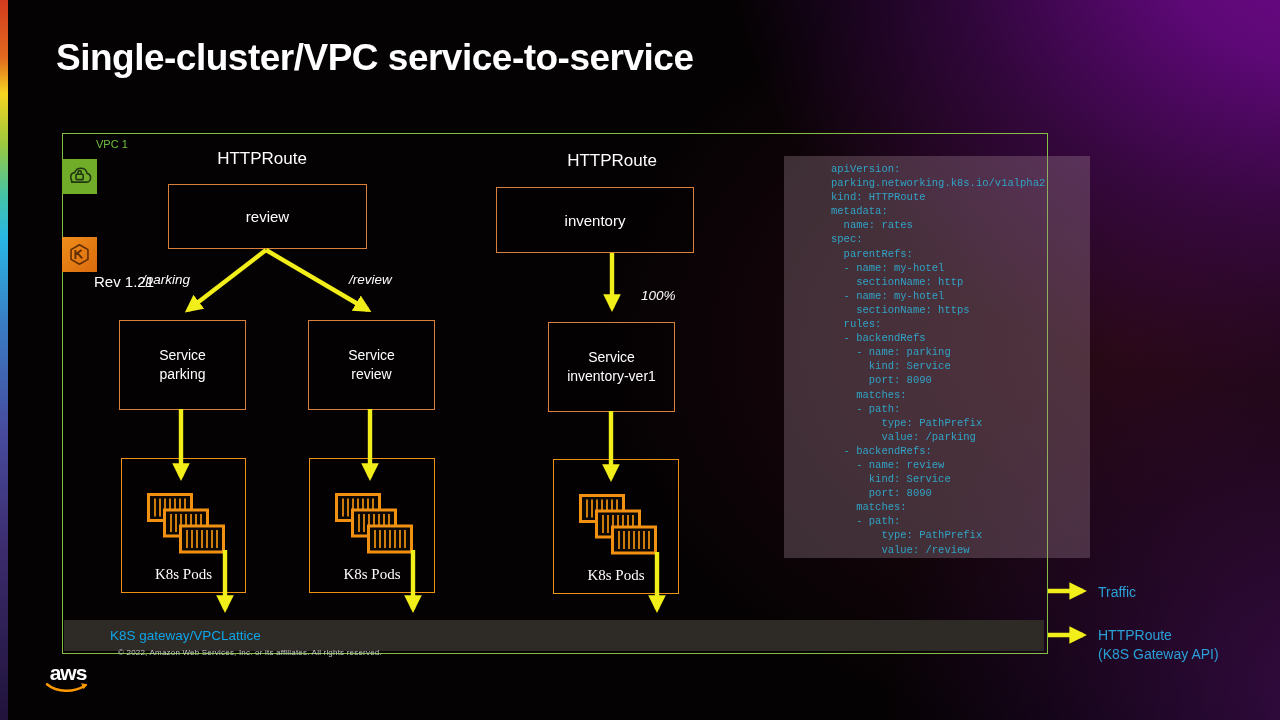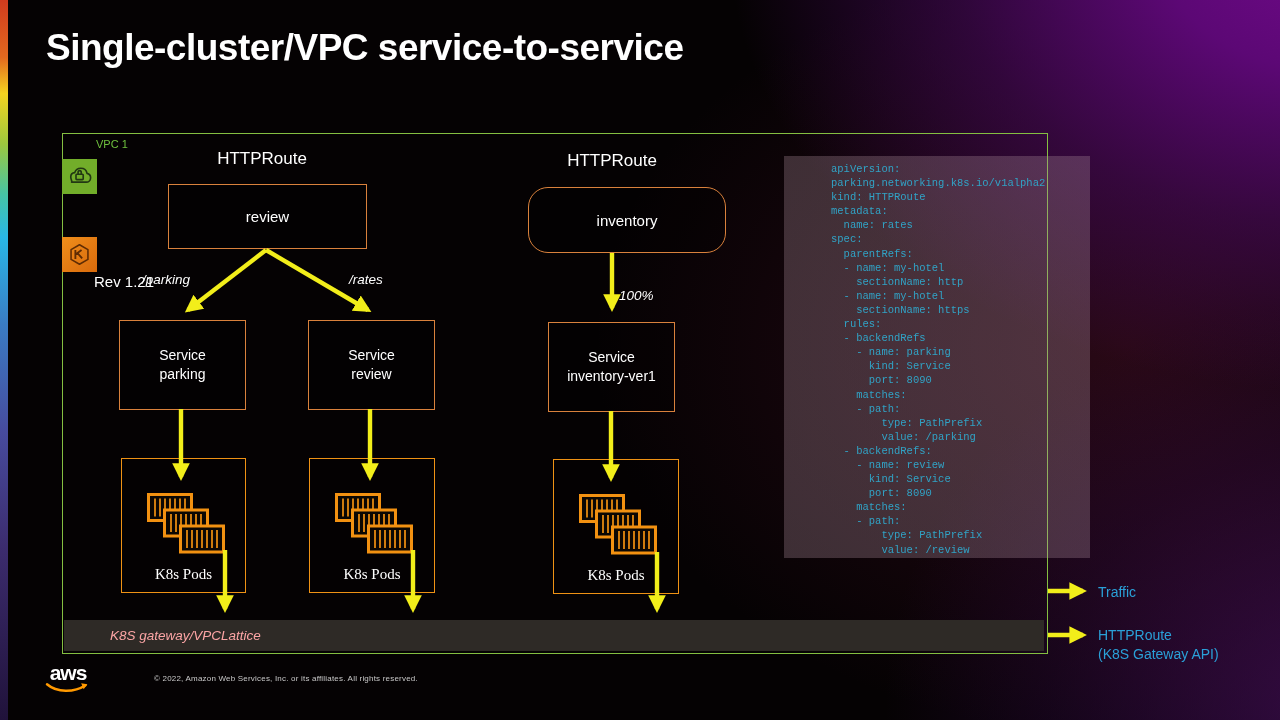--- a/index.html
+++ b/index.html
@@ -22,53 +22,53 @@
   .vpc-label{left:96px;top:138px;font-size:11px;color:#6fc13e;}
   .rev-label{left:62px;top:273px;font-size:15px;color:#fff;padding-left:32px;}
   .sq-icon{width:35px;height:35px;}
   .icon-vpc{left:62px;top:159px;background:#72ad2a;}
   .icon-eks{left:62px;top:237px;background:linear-gradient(135deg,#ef8e1b,#d96a0c);}
   .hdr{font-size:17px;color:#fff;text-align:center;width:170px;}
   .hdr-left{left:177px;top:149px;}
   .hdr-right{left:527px;top:151px;}
   .node{border:1.2px solid #d9813c;display:flex;align-items:center;justify-content:center;text-align:center;font-size:15px;color:#fff;background:rgba(0,0,0,.25);}
   .box-rates{left:168px;top:184px;width:197px;height:63px;}
-  .box-inventory{left:528px;top:187px;width:196px;height:64px;border-radius:20px;}
+  .box-inventory{left:496px;top:187px;width:196px;height:64px;}
   .svc{font-size:14px;line-height:19px;}
   .box-parking{left:119px;top:320px;width:125px;height:88px;}
   .box-review{left:308px;top:320px;width:125px;height:88px;}
   .box-inv1{left:548px;top:322px;width:125px;height:88px;}
   .pods-box{border:1.2px solid #ef9214;background:rgba(0,0,0,.2);}
   .box-pods1{left:121px;top:458px;width:123px;height:133px;}
   .box-pods2{left:309px;top:458px;width:124px;height:133px;}
   .box-pods3{left:553px;top:459px;width:124px;height:133px;}
   .pods-box .cluster{position:absolute;left:25px;top:34px;}
   .pods-label{position:absolute;left:0;bottom:9px;width:100%;text-align:center;font-size:15px;color:#fff;font-family:Liberation Serif, serif;}
   .edge-lbl{font-size:13.5px;color:#fff;font-style:italic;}
   .lbl-parking{left:142px;top:272px;}
   .lbl-review{left:349px;top:272px;}
-  .lbl-100{left:619px;top:288px;}
+  .lbl-100{left:641px;top:288px;}
   
   .yaml-panel{left:740px;top:156px;width:306px;height:402px;
     background:linear-gradient(113deg,rgba(158,130,142,.34),rgba(178,146,162,.30));
     font-family:"Liberation Mono","DejaVu Sans Mono",monospace;
     font-size:10.5px;line-height:14.1px;color:#31a3c6;
     padding:6px 0 0 47px;box-sizing:border-box;margin-left:44px;}
   .yaml-panel div{white-space:pre;}
   
   .gateway-bar{left:64px;top:620px;width:980px;height:31px;background:#2e2a26;display:flex;align-items:center;}
-  .gateway-bar span{margin-left:46px;font-size:13.5px;color:#fca5a5;font-style:italic;}
+  .gateway-bar span{margin-left:46px;font-size:13.5px;color:#0ea5e9;}
   
   .legend-txt{color:#2aa0d8;font-size:14px;line-height:19px;}
   .legend-traffic{left:1098px;top:583px;}
   .legend-http{left:1098px;top:626px;}
   
   .aws-logo{left:44px;top:664px;width:48px;text-align:center;}
   .aws-logo .t{font-size:21px;font-weight:700;letter-spacing:-1px;line-height:18px;display:block;}
-  .copyright{left:118px;top:674px;font-size:8px;color:#c9c9c9;letter-spacing:.2px;margin-left:36px;}
+  .copyright{left:118px;top:648px;font-size:8px;color:#c9c9c9;letter-spacing:.2px;}
   .arrows{left:0;top:0;width:1280px;height:720px;pointer-events:none;z-index:50;}
   svg{display:block;}
 </style>
 </head>
 <body>
 
 <div class="slide">
 
   <svg width="0" height="0" style="position:absolute" aria-hidden="true">
     <defs>
@@ -84,21 +84,21 @@
               <line x1="31.5" y1="4" x2="31.5" y2="22"></line>
             <line x1="36.5" y1="4" x2="36.5" y2="22"></line>
           </g>
         </g>
       </g>
     </defs>
   </svg>
 
   <div class="abs edge-stripe"></div>
 
-  <h1 class="abs title" style="margin:2px">
+  <h1 class="abs title" style="margin:12px">
     <span>Single-cluster/VPC service-to-service</span><br>
   </h1>
 
   <div class="abs vpc-box"></div>
   <div class="abs vpc-label">VPC 1</div>
 
   <div class="abs sq-icon icon-vpc">
     <svg width="35" height="35" viewBox="0 0 34 34">
       <g fill="none" stroke="#223813" stroke-width="1.6" stroke-linejoin="round" stroke-linecap="round">
         <path d="M9.3 22.5h14.2c2.4 0 4.3-1.9 4.3-4.3 0-2.1-1.5-3.8-3.5-4.2-.5-2.9-3-5-6.1-5-2.7 0-5 1.7-5.8 4.2-2.2.2-3.9 2-3.9 4.2 0 2.3 1.8 5.1 0.8 5.1z"></path>
@@ -122,21 +122,21 @@
   <div class="abs hdr hdr-right">HTTPRoute</div>
 
   <div class="abs node box-rates">
     <span>review</span>
   </div>
   <div class="abs node box-inventory">
     <span>inventory</span>
   </div>
 
   <div class="abs edge-lbl lbl-parking">/parking</div>
-  <div class="abs edge-lbl lbl-review">/rates</div>
+  <div class="abs edge-lbl lbl-review">/review</div>
   <div class="abs edge-lbl lbl-100">100%</div>
 
   <div class="abs node svc box-parking">
     <span><span>Service</span><br><span>parking</span></span>
   </div>
   <div class="abs node svc box-review">
     <span><span>Service</span><br><span>review</span></span>
   </div>
   <div class="abs node svc box-inv1">
     <span><span>Service</span><br><span>inventory-ver1</span></span>

